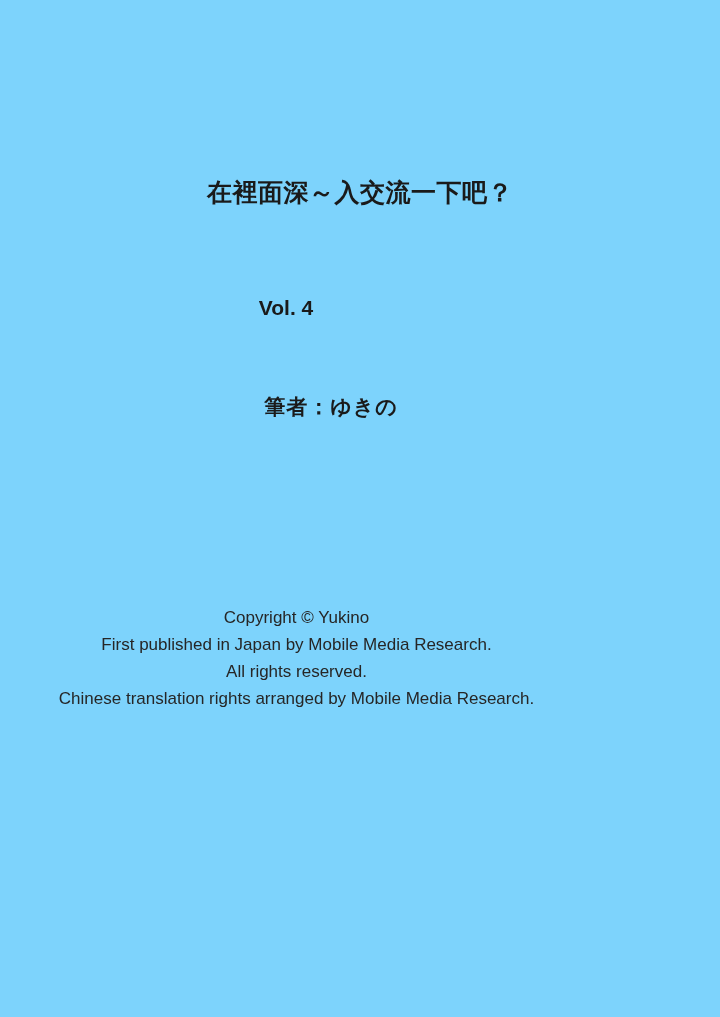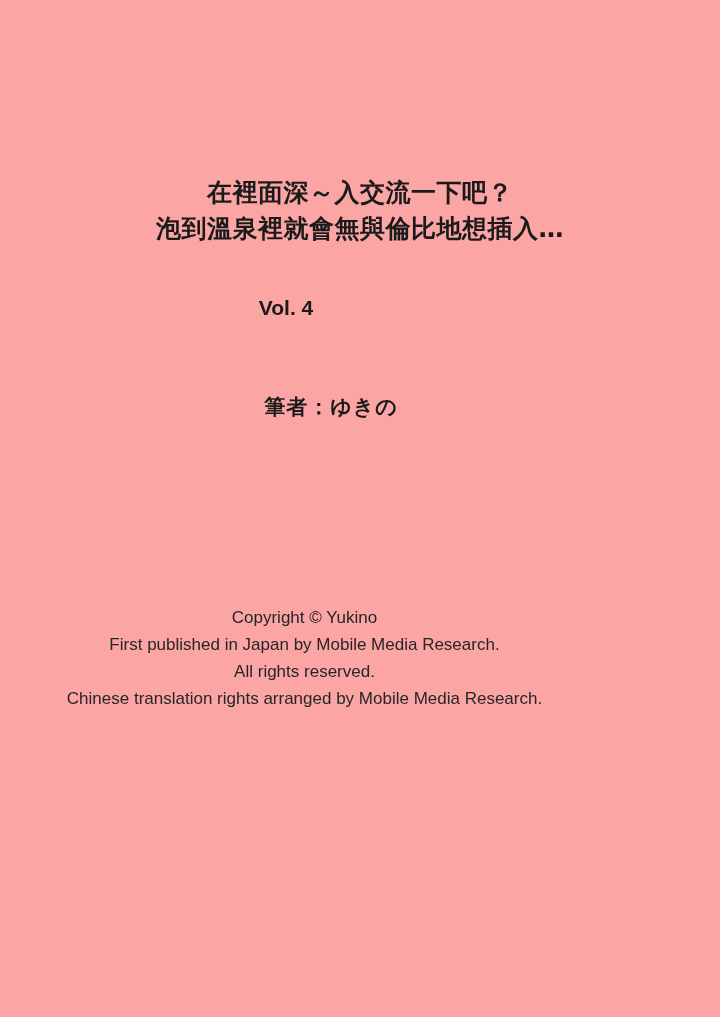--- a/index.html
+++ b/index.html
@@ -13,21 +13,21 @@
     font-family: "Liberation Sans", sans-serif;
     color: #231f20;
     position: relative;
     overflow: hidden;
   }
   .page {
     width: 720px;
     height: 1017px;
     box-sizing: border-box;
     position: relative;
-    background: #fca5a5;
+    background: #7dd3fc;
   }
   .title-block {
     position: absolute;
     top: 175px;
     left: 0;
     width: 720px;
     text-align: center;
   }
   .title-line {
     font-family: "DejaVu Sans", "Liberation Sans", sans-serif;
@@ -57,40 +57,39 @@
     text-align: center;
     font-family: "DejaVu Sans", "Liberation Sans", sans-serif;
     font-weight: bold;
     font-size: 21px;
     letter-spacing: 1px;
     color: #1a1a1a;
   }
   .copyright-block {
     position: absolute;
     top: 604px;
-    left: 8px;
+    left: 0;
     width: 593px;
     text-align: center;
   }
   .copyright-line {
     font-family: "Liberation Sans", sans-serif;
     font-size: 17px;
     line-height: 27px;
     color: #262626;
     white-space: nowrap;
   }
 </style>
 </head>
 <body>
 
 <div class="page">
 
   <div class="title-block">
     <div class="title-line">在裡面深～入交流一下吧？</div>
-    <div class="title-line">泡到溫泉裡就會無與倫比地想插入…</div>
   </div>
 
   <div class="volume">Vol. 4</div>
 
   <div class="author">筆者：ゆきの</div>
 
   <div class="copyright-block">
     <div class="copyright-line">Copyright © Yukino</div>
     <div class="copyright-line">First published in Japan by Mobile Media Research.</div>
     <div class="copyright-line">All rights reserved.</div>

